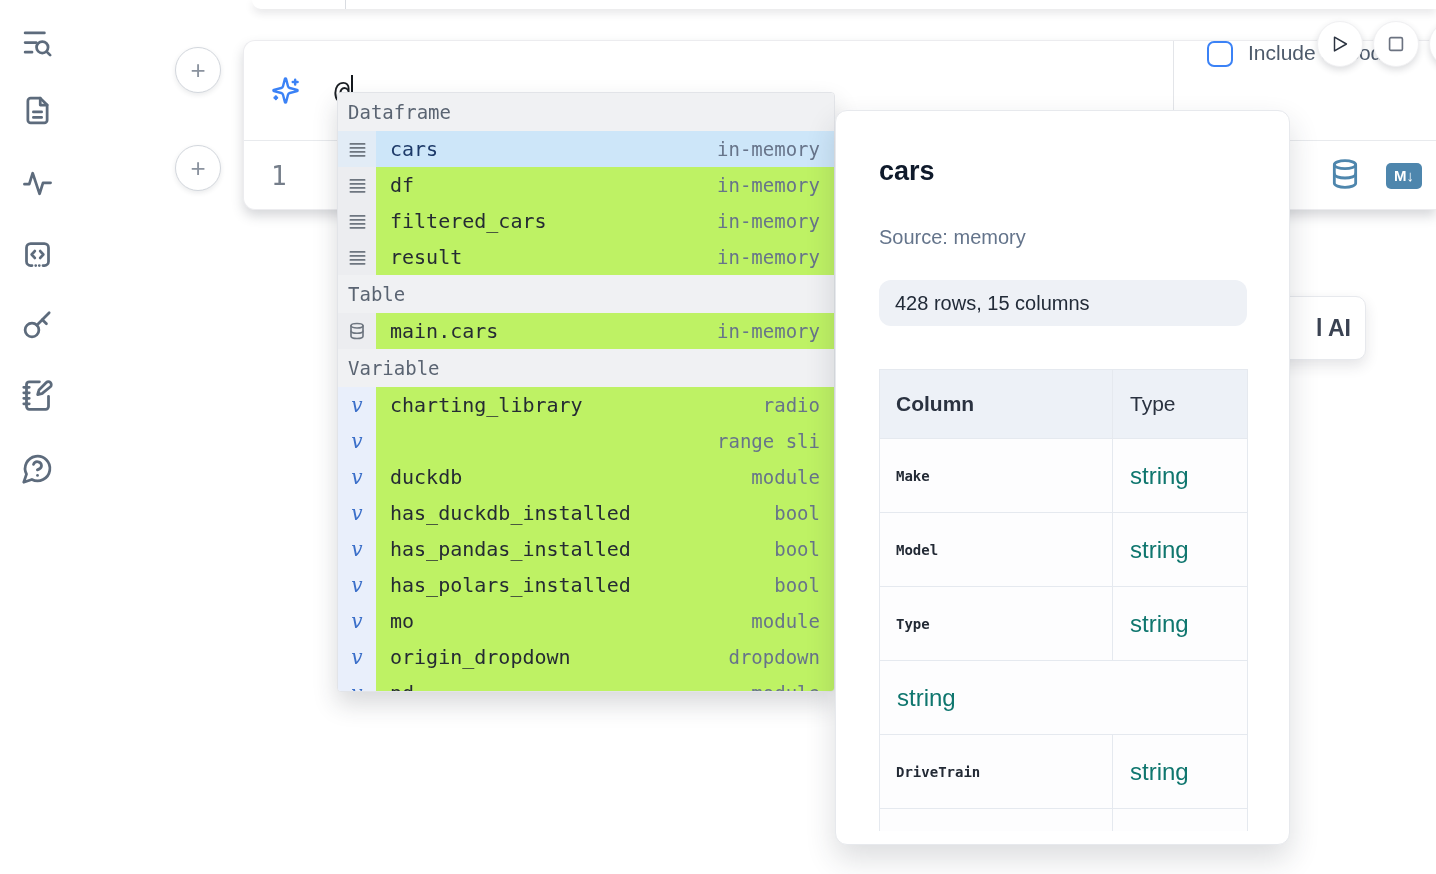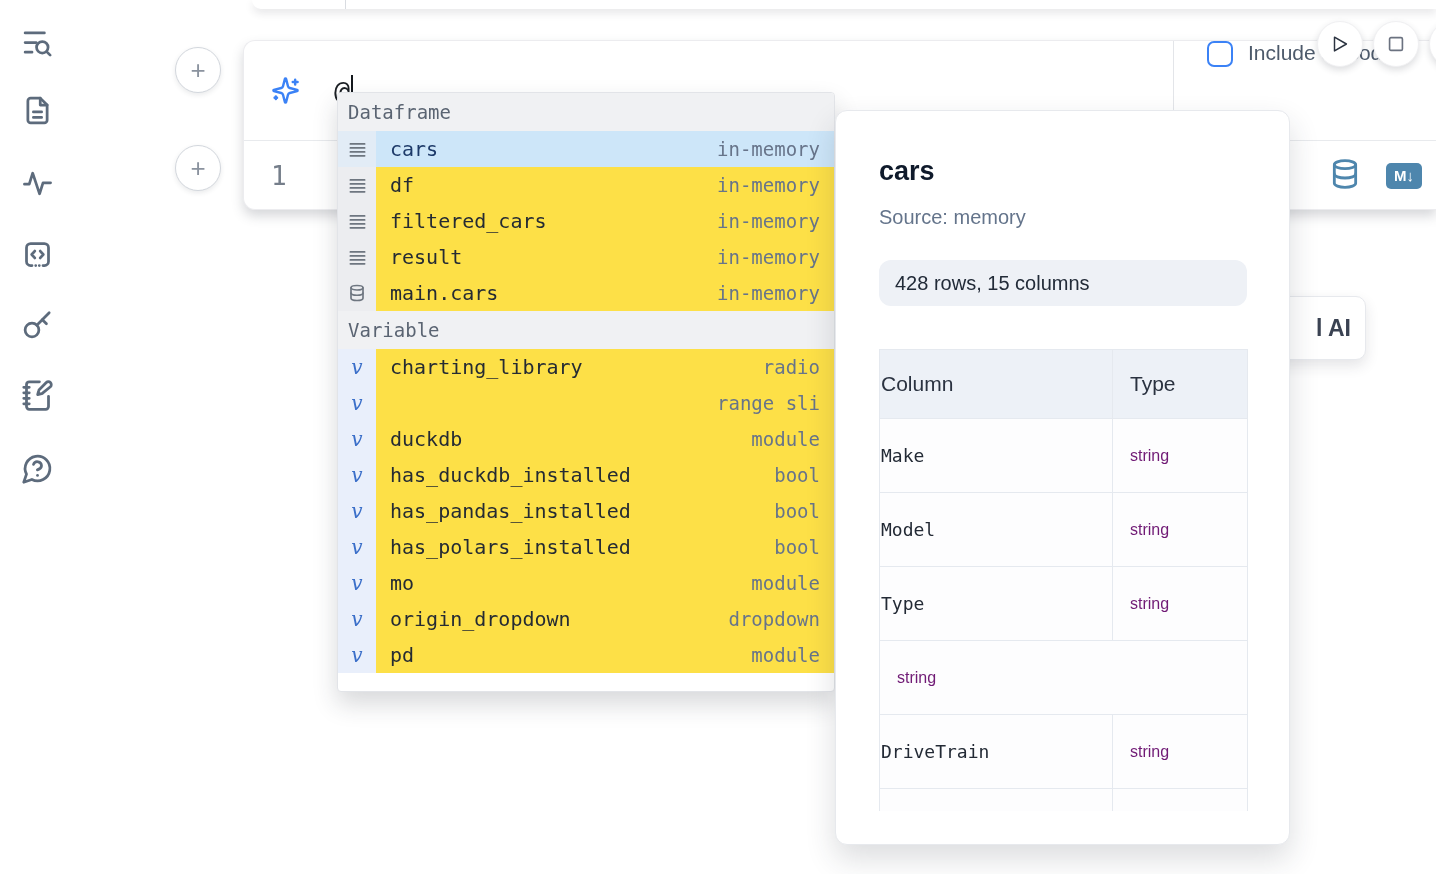--- a/index.html
+++ b/index.html
@@ -57,51 +57,51 @@
   .ac { position:absolute; left:337px; top:92px; width:498px; height:600px; background:#fff;
         border:1px solid #e2e4e8; border-radius:4px; box-shadow:0 12px 24px rgba(40,45,55,.18);
         overflow:hidden; z-index:5; font-family:"DejaVu Sans Mono",monospace; }
   .ac-header { height:38px; background:#f0f1f3; color:#5a6472; font-size:19px;
                display:flex; align-items:center; padding-left:10px; }
   .ac-row { height:36px; display:flex; align-items:stretch; cursor:pointer; }
   .ac-gutter { flex:0 0 38px; display:flex; align-items:center; justify-content:center; background:#ecedf0; }
   .ac-gutter svg { stroke:#6e7680; fill:none; stroke-width:2.2; stroke-linecap:round; }
   .ac-gutter.var { background:#e9effb; }
   .v-glyph { font-family:"DejaVu Serif",serif; font-style:italic; font-size:20px; color:#3b6fc9; }
-  .ac-main { flex:1; min-width:0; display:flex; align-items:center; padding:0 14px; background:#fde047; }
+  .ac-main { flex:1; min-width:0; display:flex; align-items:center; padding:0 14px; background:#bef264; }
   .ac-row.selected .ac-gutter { background:#e2ecf6; }
   .ac-row.selected .ac-main { background:#cde6f9; }
   .ac-row.selected .ac-name { color:#1d3a69; }
   .ac-name { font-size:20px; color:#252b33; white-space:pre; }
   .ac-detail { margin-left:auto; font-size:19px; color:#67748a; white-space:pre; overflow:hidden; }
 
   
   .ai-card { position:absolute; left:1240px; top:296px; width:126px; height:64px; background:#fff;
              border:1px solid #e7e9ed; border-radius:10px; box-shadow:0 6px 14px rgba(40,45,55,.12);
              z-index:6; display:flex; align-items:center; justify-content:flex-end; padding-right:14px;
              font-weight:bold; font-size:23px; color:#3a4252; cursor:pointer; }
 
   
   .preview { position:absolute; left:835px; top:110px; width:455px; height:735px; background:#fff;
              border:1px solid #e7e9ed; border-radius:12px; box-shadow:0 14px 30px rgba(40,45,55,.16);
              z-index:7; padding:45px 0 0 43px; }
   .pv-title { font-size:27px; font-weight:bold; color:#0f1a2b; }
-  .pv-source { margin-top:19px; font-size:20px; color:#64748b; }
+  .pv-source { margin-top:39px; font-size:20px; color:#64748b; }
   .pv-pill { margin-top:31px; width:368px; height:46px; background:#eef1f6; border-radius:12px;
              font-size:20px; color:#222b38; display:flex; align-items:center; padding-left:16px; }
   .pv-table { margin-top:43px; width:369px; height:462px; overflow:hidden;
               border-top:1px solid #e5e9ef; }
   .pt-row { display:flex; border:1px solid #e5e9ef; border-top:none; background:#fdfdfe; }
   .pt-row.header { height:69px; background:#edf1f7; }
   .pt-row.body { height:74px; }
-  .pt-c1 { flex:0 0 233px; border-right:1px solid #e5e9ef; display:flex; align-items:center; padding-left:1px; }
+  .pt-c1 { flex:0 0 233px; border-right:1px solid #e5e9ef; display:flex; align-items:center; padding-left:16px;font-weight:bold; }
   .pt-c2 { flex:1; display:flex; align-items:center; padding-left:17px; }
   .pt-head-text { font-size:21px; color:#2a3240; }
-  .pt-col-name { font-family:"DejaVu Sans Mono",monospace; font-size:18px; color:#232a35; }
-  .pt-type { font-size:16px; color:#701a75; }
+  .pt-col-name { font-family:"DejaVu Sans Mono",monospace; font-size:14px; color:#232a35; }
+  .pt-type { font-size:24px; color:#0f766e; }
 </style>
 </head>
 <body>
 
 <div class="stage">
 
   <div class="sidebar">
     <button class="side-btn" style="top:24px">
       <svg width="33" height="33" viewBox="0 0 24 24">
           <path d="M3 5h14M3 12h8M3 19h5"></path>
@@ -250,20 +250,21 @@
           <svg width="19" height="19" viewBox="0 0 24 24">
             <path d="M3 5h18M3 10h18M3 15h18M3 20h18"></path>
           </svg>
         </span>
       <span class="ac-main">
           <span class="ac-name">result</span>
           <span class="ac-detail">in-memory</span>
         </span>
     </div>
 
+    <div class="ac-header">Table</div>
 
     <div class="ac-row">
       <span class="ac-gutter">
           <svg width="18" height="18" viewBox="0 0 24 24">
             <ellipse cx="12" cy="5" rx="8" ry="3"></ellipse>
             <path d="M4 5v14c0 1.66 3.58 3 8 3s8-1.34 8-3V5"></path>
             <path d="M4 12c0 1.66 3.58 3 8 3s8-1.34 8-3"></path>
           </svg>
         </span>
       <span class="ac-main">

